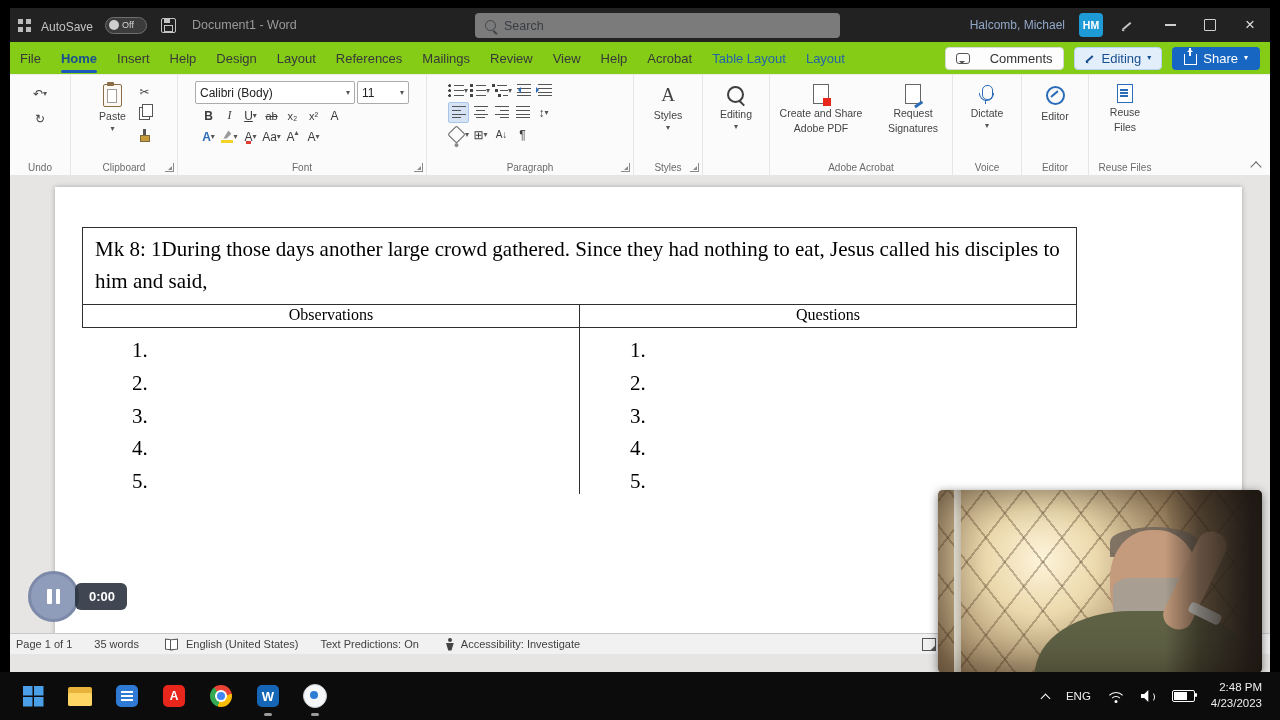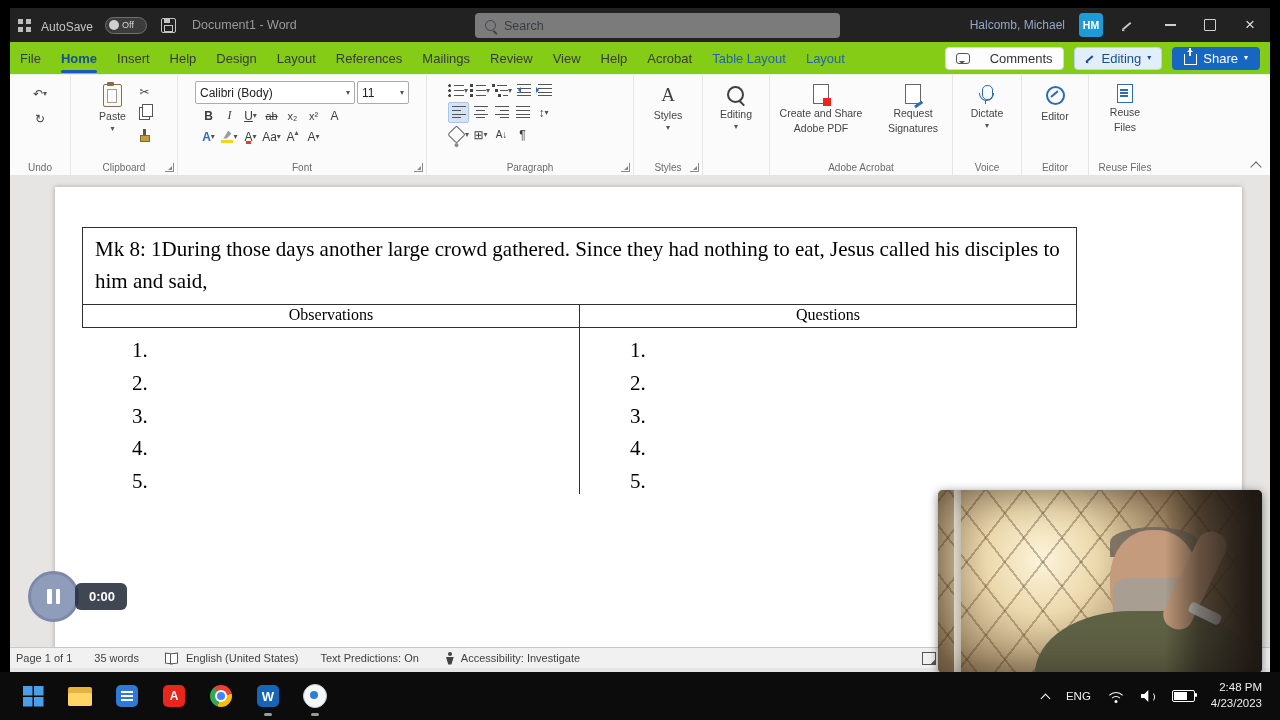--- a/index.html
+++ b/index.html
@@ -136,21 +136,21 @@
   .t-head{border:1px solid #2f2f2f;padding:5px 12px 7px;line-height:32px}
   .t-cols{display:flex;border-left:1px solid #2f2f2f;border-right:1px solid #2f2f2f;border-bottom:1px solid #2f2f2f;font-size:16px}
   .t-cols>div{width:50%;text-align:center;padding:1px 0 3px}
   .t-cols>div:first-child{border-right:1px solid #2f2f2f}
   .t-body{position:relative;height:168px}
   .t-mid{position:absolute;left:497px;top:0;width:1px;height:166px;background:#2f2f2f}
   .t-list{position:absolute;top:6px;width:497px;line-height:32.8px}
   .t-list div{padding-left:50px}
   .t-list.l2{left:498px}
   
-  .statusbar{position:absolute;bottom:4px;left:0;right:0;height:20px;background:#f1f1f1;border-top:1px solid #c9c9c9;
+  .statusbar{position:absolute;bottom:18px;left:0;right:0;height:20px;background:#f1f1f1;border-top:1px solid #c9c9c9;
     display:flex;align-items:center;font-size:11px;color:#3f3f3f}
   .statusbar .sp{margin-left:22px;white-space:nowrap}
   .ibook{width:13px;height:10px;position:relative;margin-left:26px}
   .ibook::before{content:"";position:absolute;left:0;top:0;width:6px;height:9px;background:#fff;border:1px solid #555;transform:skewY(6deg)}
   .ibook::after{content:"";position:absolute;right:0;top:0;width:6px;height:9px;background:#fff;border:1px solid #555;transform:skewY(-6deg)}
   .iperson{width:10px;height:13px;position:relative;margin-left:26px}
   .iperson::before{content:"";position:absolute;left:3px;top:0;width:4px;height:4px;border-radius:50%;background:#444}
   .iperson::after{content:"";position:absolute;left:1px;top:5px;width:8px;height:8px;background:#444;clip-path:polygon(0 0,100% 0,70% 100%,30% 100%)}
   .ifocus{position:absolute;left:912px;top:4px;width:12px;height:11px;border:1.2px solid #555}
   .ifocus::after{content:"";position:absolute;right:-3px;bottom:-3px;border:3px solid transparent;border-top-color:#555;transform:rotate(-45deg)}

